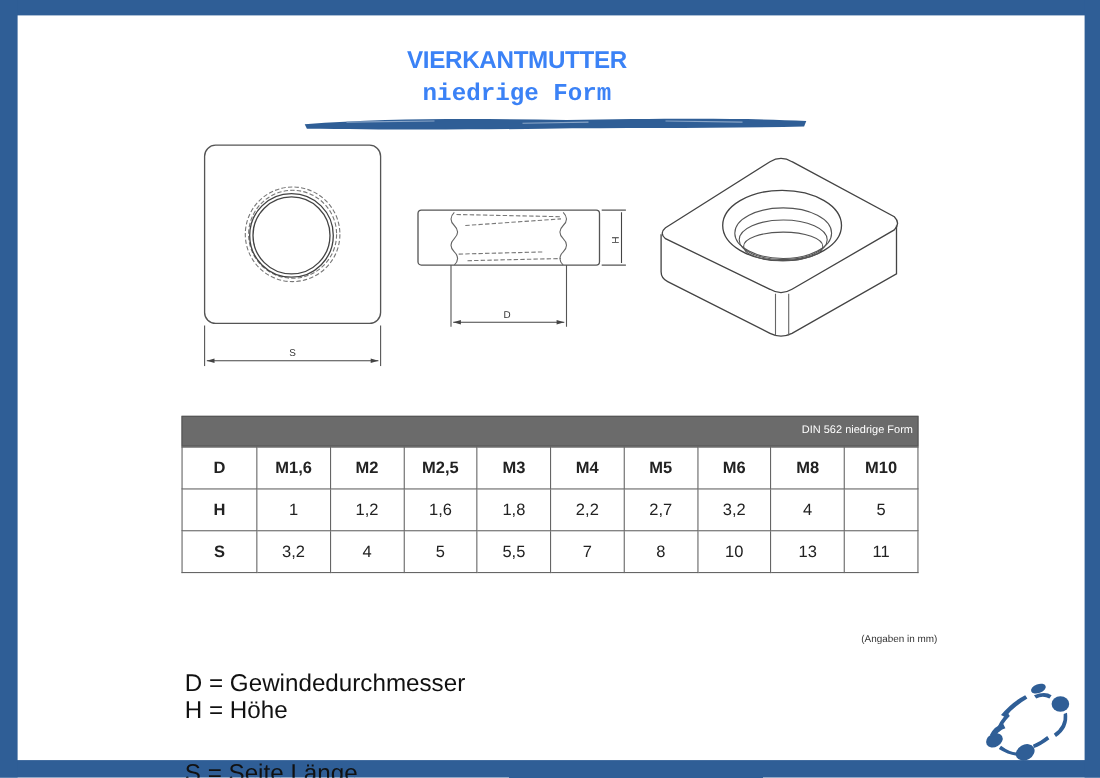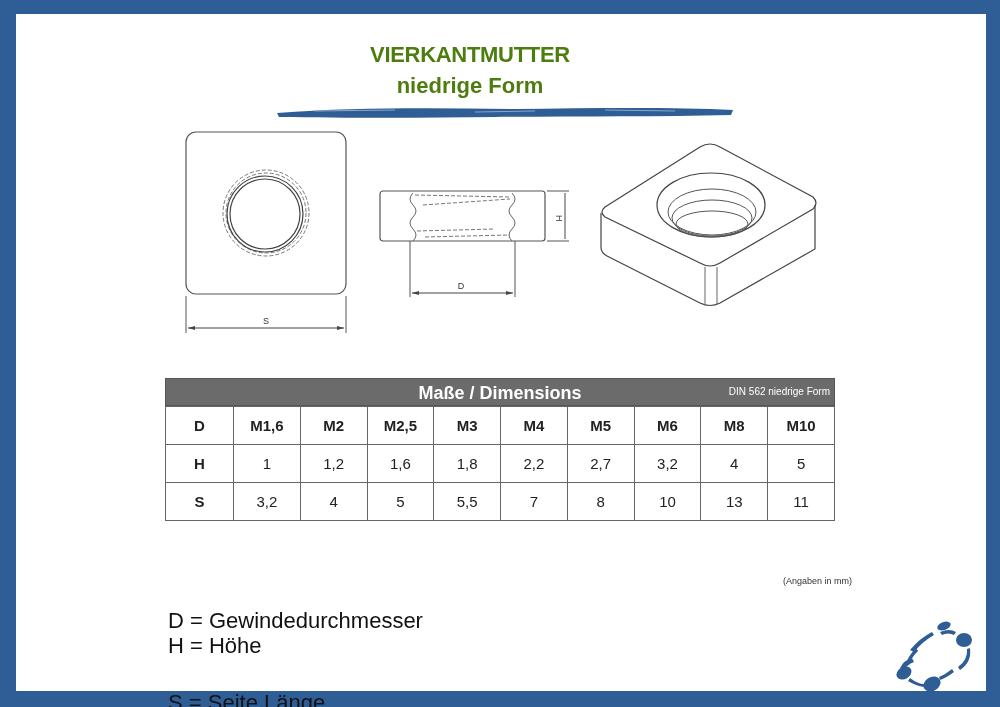--- a/index.html
+++ b/index.html
@@ -2,23 +2,23 @@
 <html><head>
 <meta charset="utf-8">
 <style>
   html, body { margin:0; padding:0; }
   body { width:1000px; height:707px; position:relative; background:#ffffff; overflow:hidden; font-family:"Liberation Sans", sans-serif; }
   .frame { position:absolute; background:#2f5e96; }
   .frame.top { left:0; top:0; width:1000px; height:14px; }
   .frame.bottom { left:0; bottom:0; width:1000px; height:16px; }
   .frame.left { left:0; top:0; width:16px; height:707px; }
   .frame.right { right:0; top:0; width:14px; height:707px; }
-  .title { position:absolute; left:0; width:940px; text-align:center; color:#4d7c0f; font-size:22px; font-weight:bold; }
+  .title { position:absolute; left:0; width:940px; text-align:center; color:#3b82f6; font-size:22px; font-weight:bold; }
   .title.l1 { top:42px; letter-spacing:-0.3px; }
-  .title.l2 { top:73px; }
+  .title.l2 { top:73px;font-family:Liberation Mono, monospace; }
   .brush { position:absolute; left:275px; top:103px; }
   .drawing { position:absolute; }
   .tbl { position:absolute; left:165px; top:378px; width:670px; border-collapse:collapse; }
   .tbl-head { background:#6b6b6b; height:28px; position:relative; border:1px solid #555; box-sizing:border-box; }
   .tbl-head .main { position:absolute; left:0; right:0; top:4px; text-align:center; color:#fff; font-weight:bold; font-size:18px; }
   .tbl-head .sub { position:absolute; right:4px; top:7px; color:#fff; font-size:10px; }
   table.grid { border-collapse:collapse; width:670px; table-layout:fixed; }
   table.grid td { border:1.5px solid #666; height:37px; text-align:center; font-size:15px; color:#222; padding:0; }
   table.grid td.hd { font-weight:bold; }
   table.grid col.first { width:68px; }
@@ -78,21 +78,20 @@
   <line x1="110" y1="132" x2="110" y2="170" stroke="#666"></line>
   <line x1="122" y1="132" x2="122" y2="170" stroke="#666"></line>
   <ellipse cx="116" cy="70" rx="54" ry="32" fill="none" stroke="#444" stroke-width="1.2"></ellipse>
   <ellipse cx="117" cy="77" rx="44" ry="23" fill="none" stroke="#555"></ellipse>
   <ellipse cx="117" cy="83" rx="40" ry="18" fill="none" stroke="#555"></ellipse>
   <ellipse cx="117" cy="89" rx="36" ry="13" fill="none" stroke="#555"></ellipse>
 </svg>
 
 <div class="tbl">
   <div class="tbl-head">
-    <div class="main">Maße / Dimensions</div>
     <div class="sub">DIN 562 niedrige Form</div>
   </div>
   <table class="grid">
     <colgroup>
         <col class="first">
         <col>
         <col>
         <col>
         <col>
         <col>

